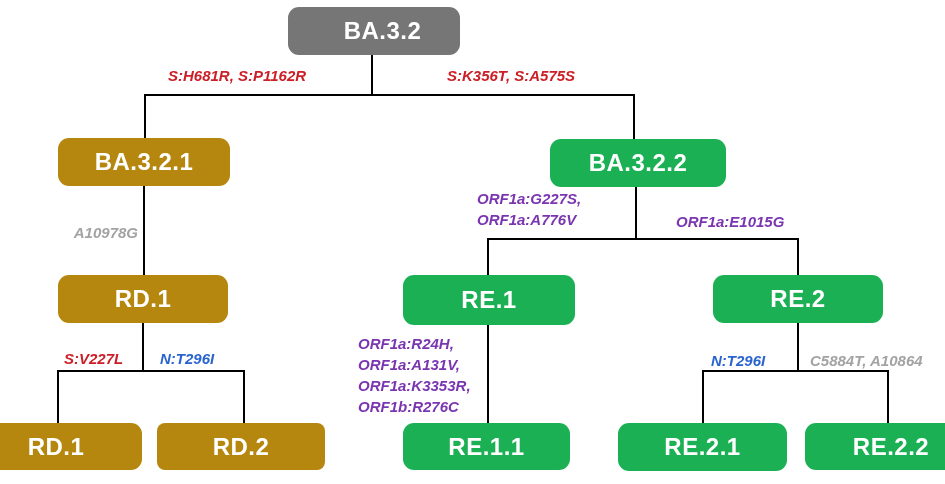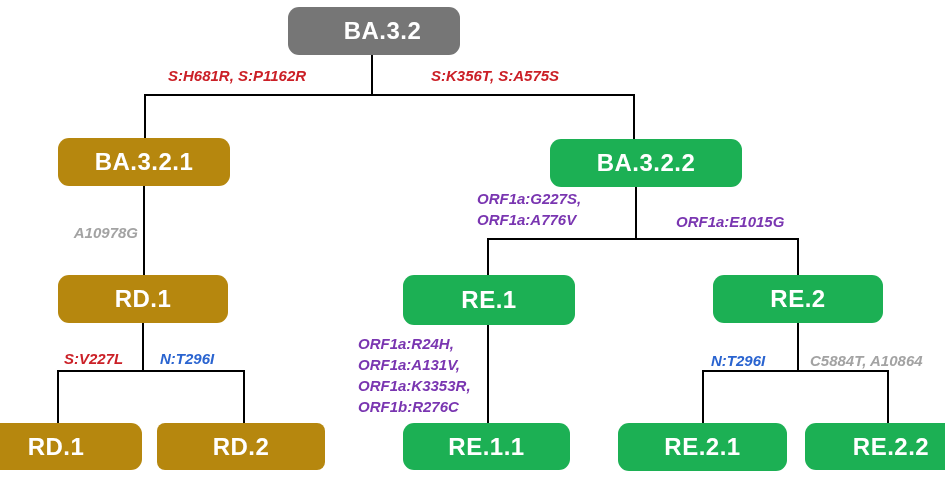--- a/index.html
+++ b/index.html
@@ -76,21 +76,21 @@
   <div class="line" style="left:702px; top:370px; width:187px; height:2px;"></div>
   <div class="line" style="left:702px; top:370px; width:2px;   height:53px;"></div>
   <div class="line" style="left:887px; top:370px; width:2px;   height:53px;"></div>
 
   <div class="node gray" style="left:288px; top:7px;   width:172px; height:48px;padding-left:17px;">
       <span>BA.3.2</span>
     </div>
   <div class="node gold" style="left:58px;  top:138px; width:172px; height:48px;">
       <span>BA.3.2.1</span>
     </div>
-  <div class="node green" style="left:550px; top:139px; width:192px; height:48px;">
+  <div class="node green" style="left:550px; top:139px; width:176px; height:48px;">
       <span>BA.3.2.2</span>
     </div>
   <div class="node gold" style="left:58px;  top:275px; width:170px; height:48px;">
       <span>RD.1</span>
     </div>
   <div class="node green" style="left:403px; top:275px; width:172px; height:50px;">
       <span>RE.1</span>
     </div>
   <div class="node green" style="left:713px; top:275px; width:170px; height:48px;">
       <span>RE.2</span>
@@ -105,21 +105,21 @@
       <span>RE.1.1</span>
     </div>
   <div class="node green" style="left:618px; top:423px; width:169px; height:48px;">
       <span>RE.2.1</span>
     </div>
   <div class="node green" style="left:805px; top:423px; width:172px; height:47px;">
       <span>RE.2.2</span>
     </div>
 
   <div class="mut red" style="left:168px; top:65px;">S:H681R, S:P1162R</div>
-  <div class="mut red" style="left:431px; top:65px;">S:K356T, S:A575S</div>
+  <div class="mut red" style="left:447px; top:65px;">S:K356T, S:A575S</div>
   <div class="mut graytx right-align" style="left:60px; top:222px; width:78px;">A10978G</div>
   <div class="mut red" style="left:64px;  top:348px;">S:V227L</div>
   <div class="mut blue" style="left:160px; top:348px;">N:T296I</div>
 
   <div class="mut purple" style="left:477px; top:188px;">
     <div>ORF1a:G227S,</div>
     <div>ORF1a:A776V</div>
   </div>
   <div class="mut purple" style="left:656px; top:211px;margin-left:20px;">ORF1a:E1015G</div>
 

